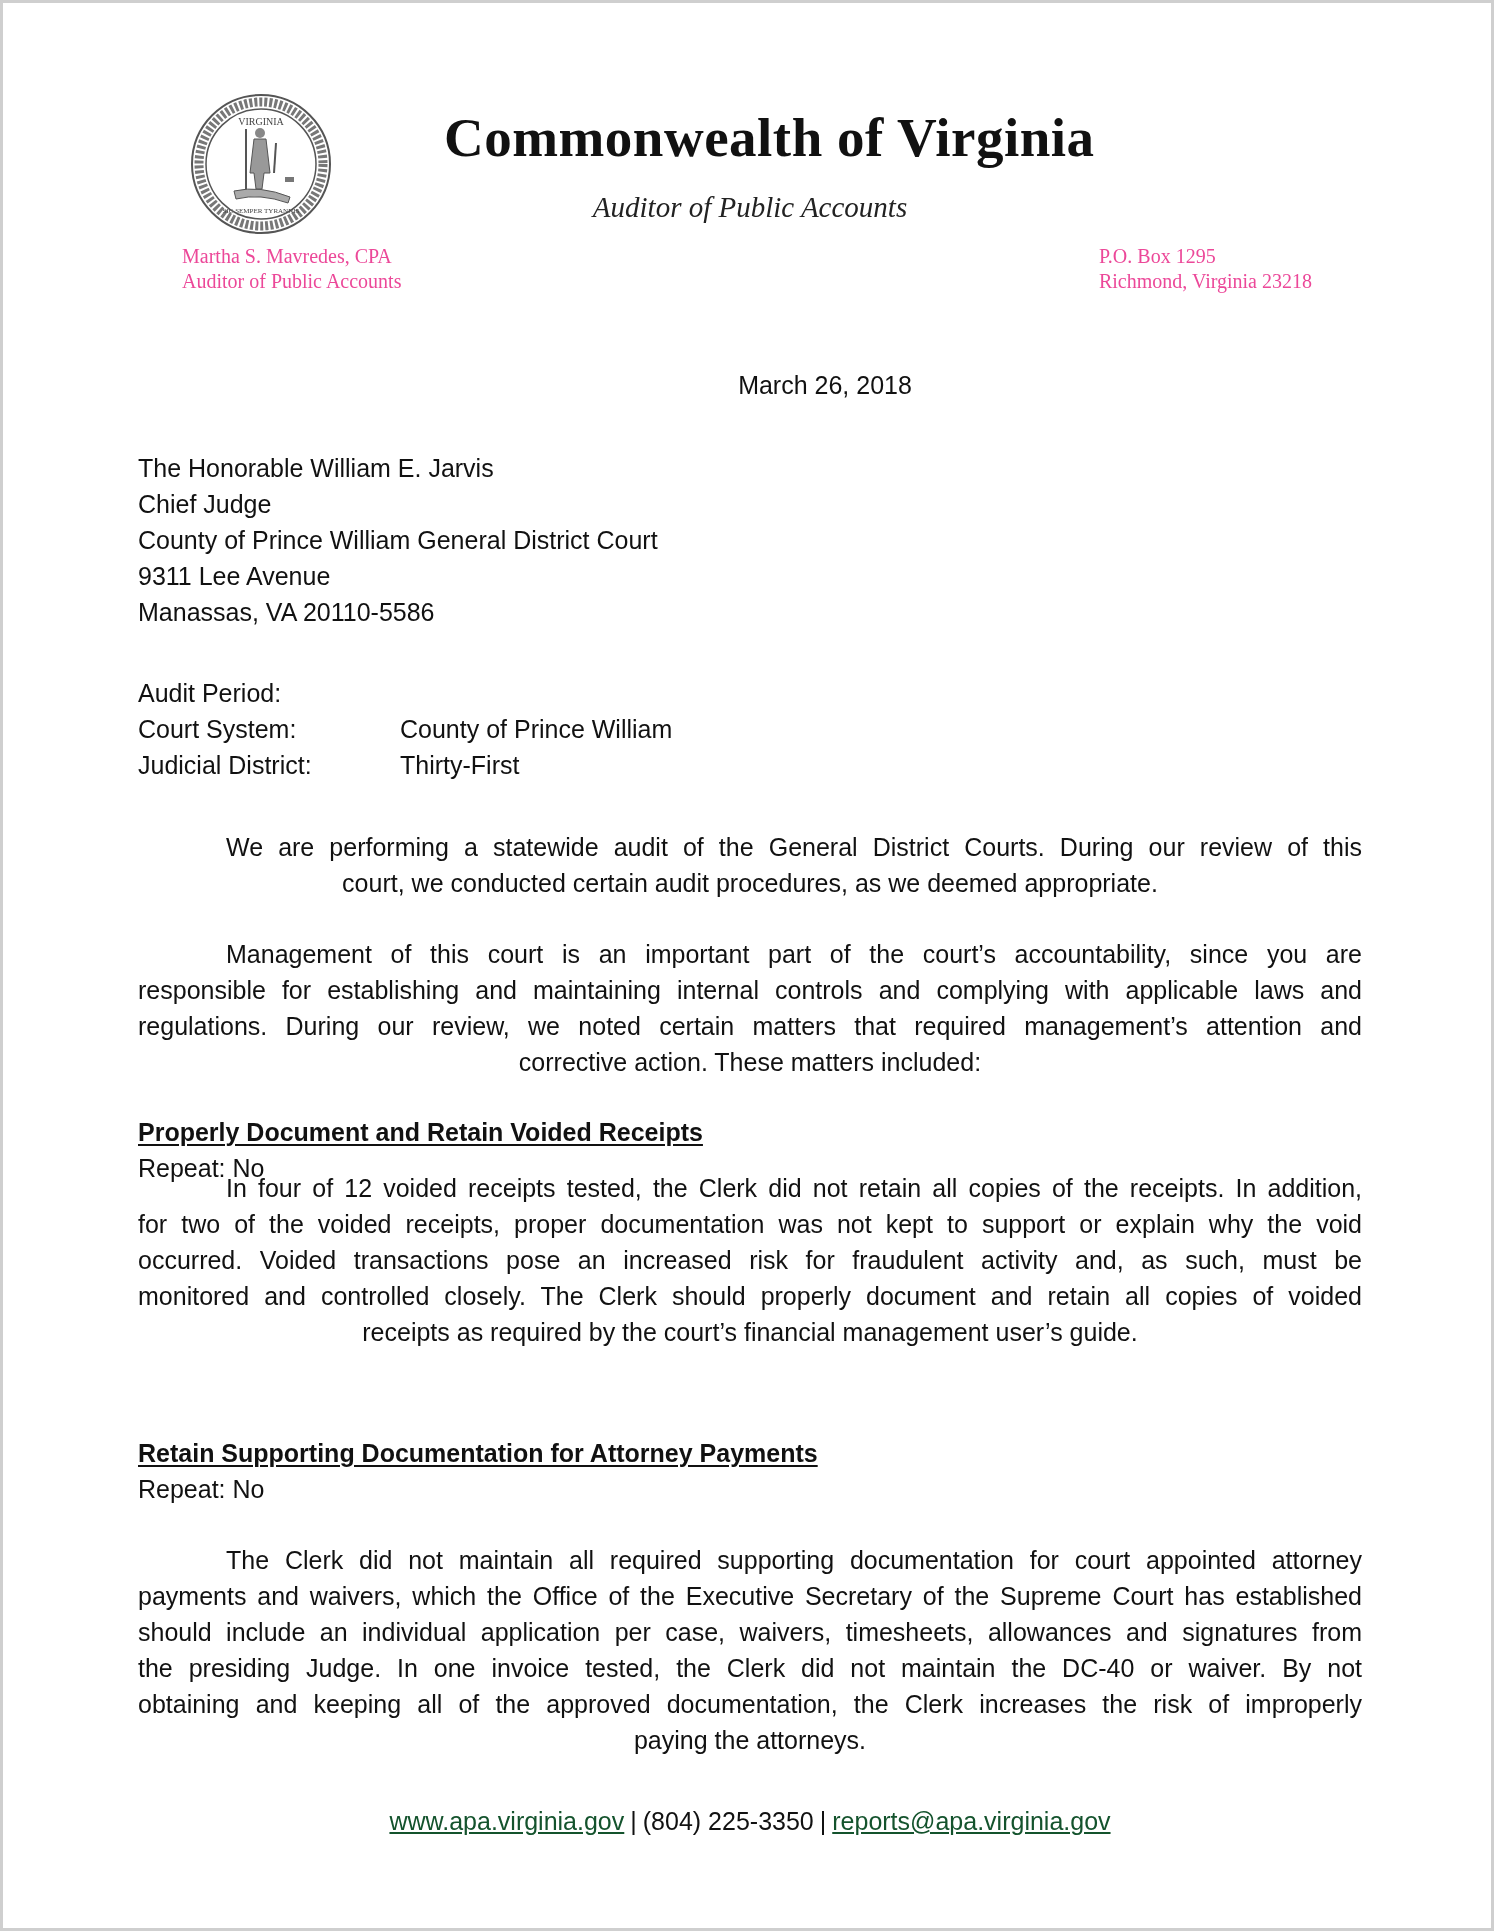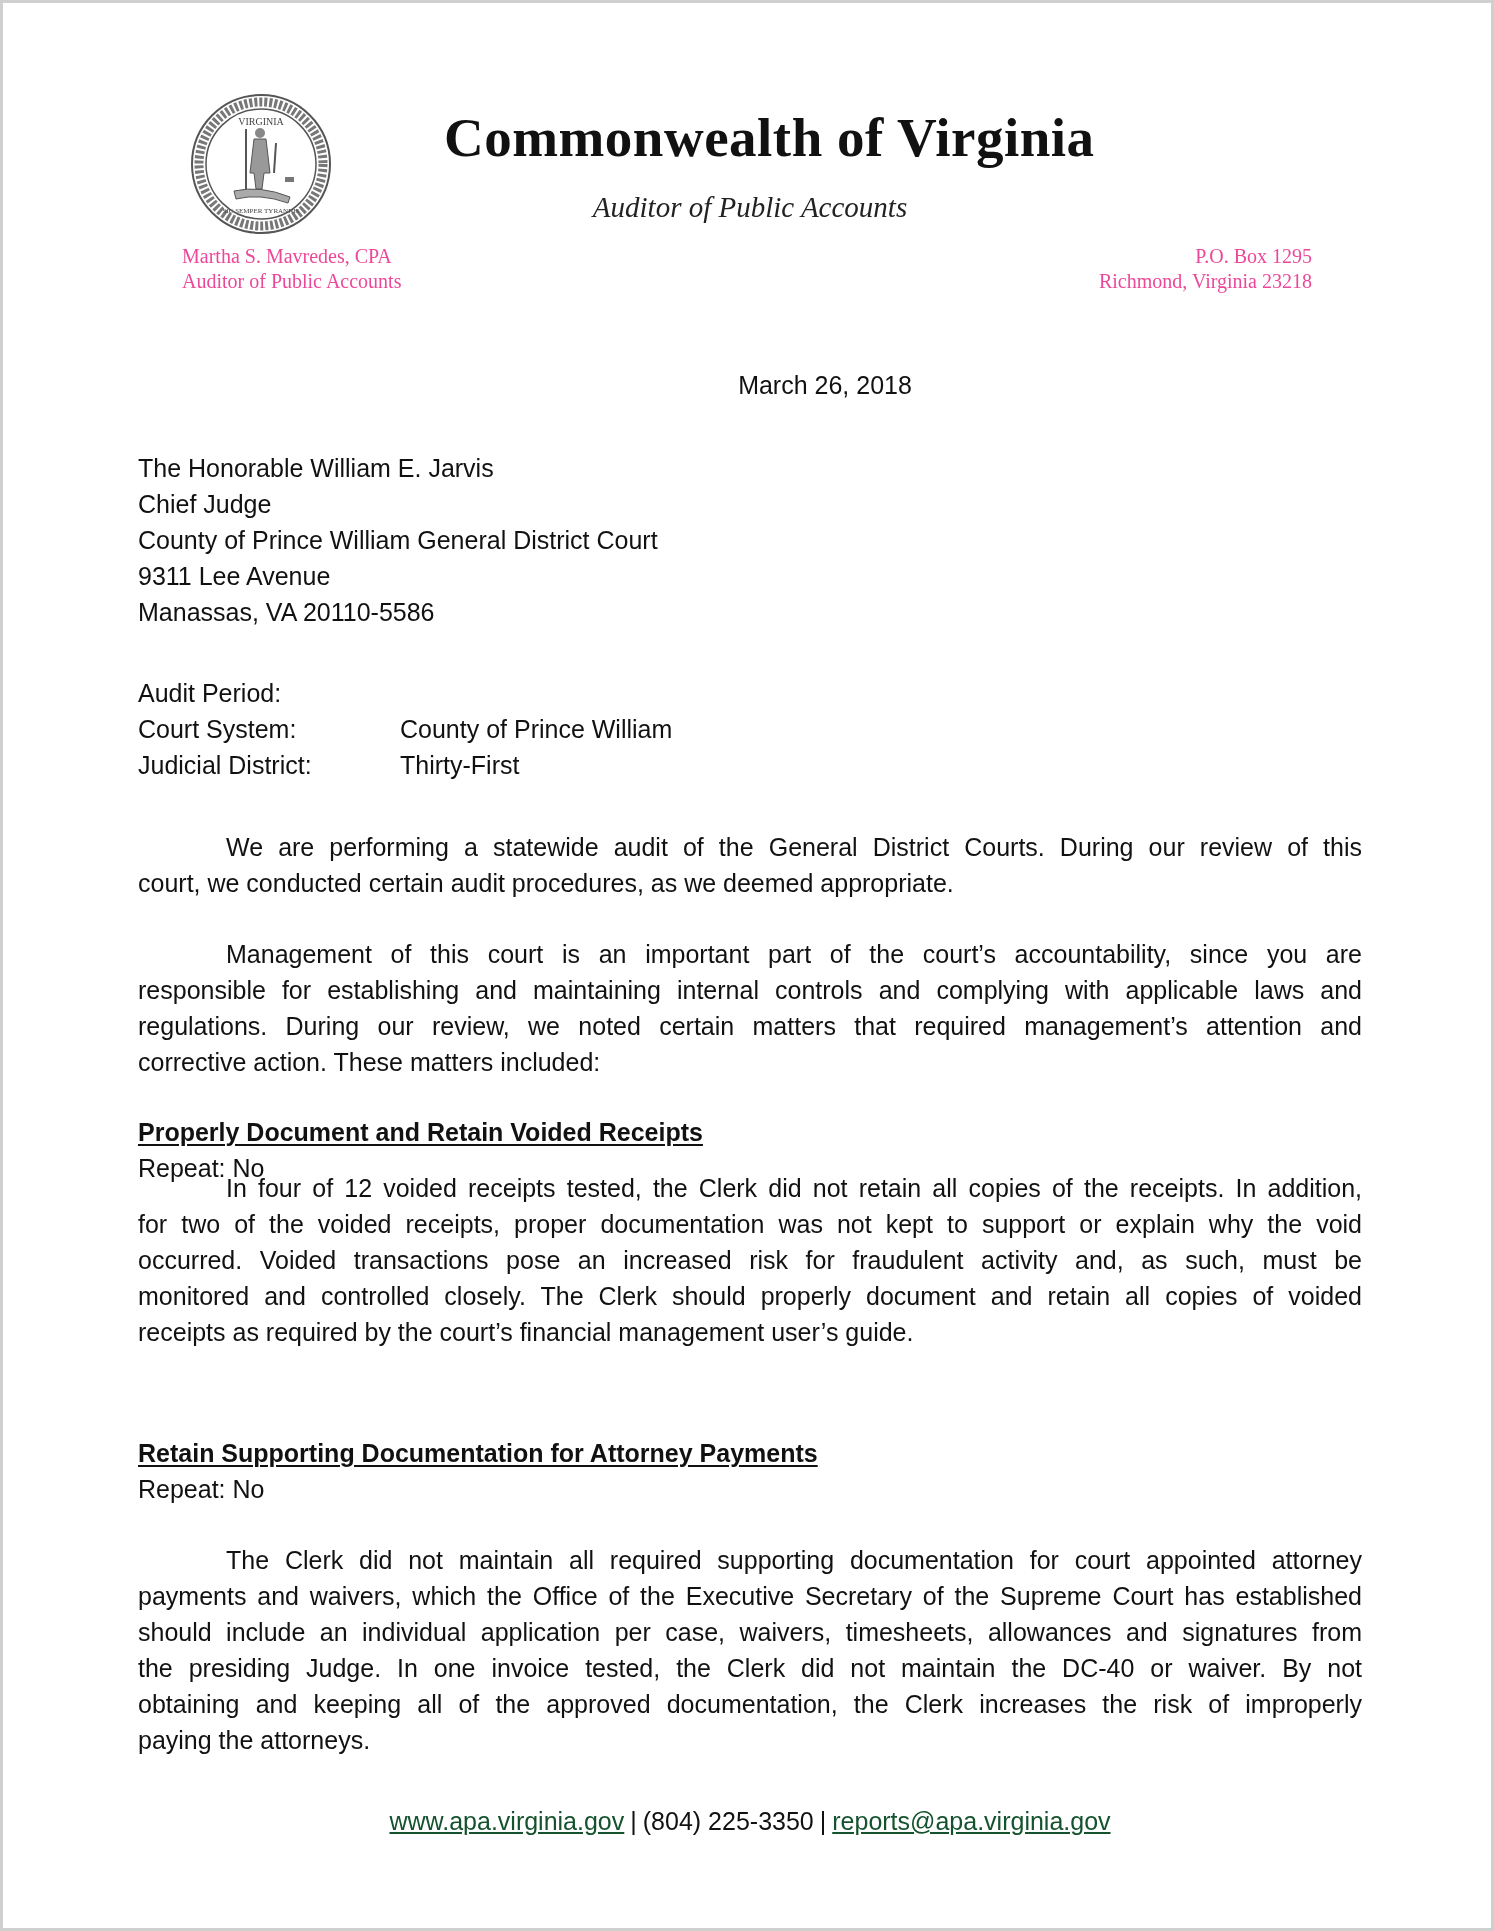--- a/index.html
+++ b/index.html
@@ -19,28 +19,28 @@
     font-family: "Liberation Serif", serif; font-weight: bold;
     font-size: 55px; line-height: 70px; color: #111; white-space: nowrap;
     letter-spacing: 0.5px;
   }
   .subtitle {
     left: 440px; top: 186px; width: 614px; text-align: center;
     font-family: "Liberation Serif", serif; font-style: italic;
     font-size: 29px; line-height: 36px; color: #222;
   }
   .hdr-left { left: 179px; top: 241px; font-size: 20px; line-height: 25px; }
-  .hdr-right { right: 179px; top: 241px; font-size: 20px; line-height: 25px; text-align: right; }
+  .hdr-right { right: 179px; top: 241px; font-size: 20px; line-height: 25px; }
 
   .body-text { font-family: "Liberation Sans", sans-serif; font-size: 25px; line-height: 36px; color: #111; }
   .date { left: 640px; width: 364px; top: 364px; text-align: center; }
   .block { left: 135px; width: 1224px; }
   .line { display: block; white-space: nowrap; height: 36px; }
   .just { text-align: justify; text-align-last: justify; white-space: normal; }
-  .last { text-align: left; }
+  .last { text-align: center; }
   .indent { padding-left: 88px; }
   .kv-row { display: flex; height: 36px; }
   .kv-label { width: 262px; flex: none; }
   .heading { font-weight: bold; text-decoration: underline; text-underline-offset: 3px; text-decoration-thickness: 2px; }
   .footer { left: 0; width: 1494px; top: 1800px; text-align: center; white-space: nowrap; }
   .footer a { color: #14532d; text-decoration: underline; }
   .sep { color: #111; padding: 0 6px; }
 </style>
 </head>
 <body>

